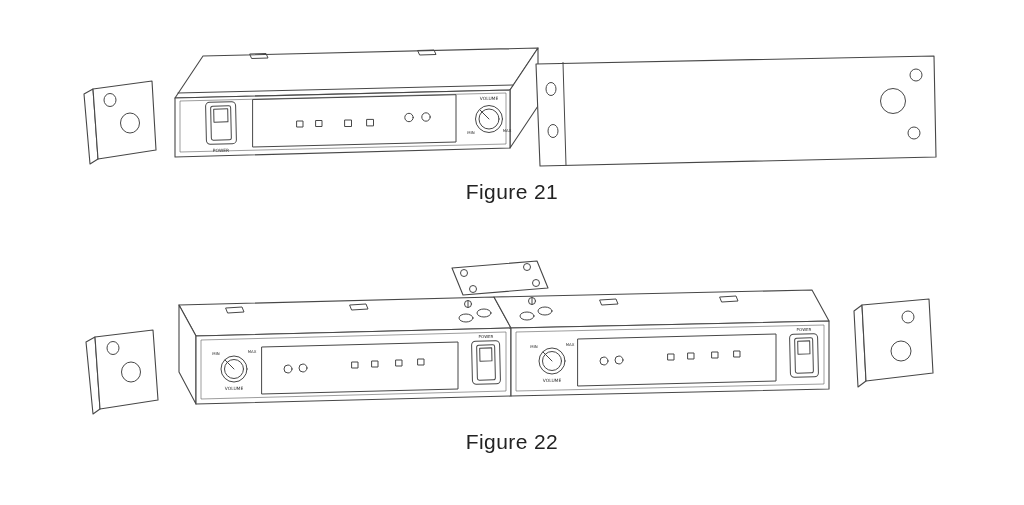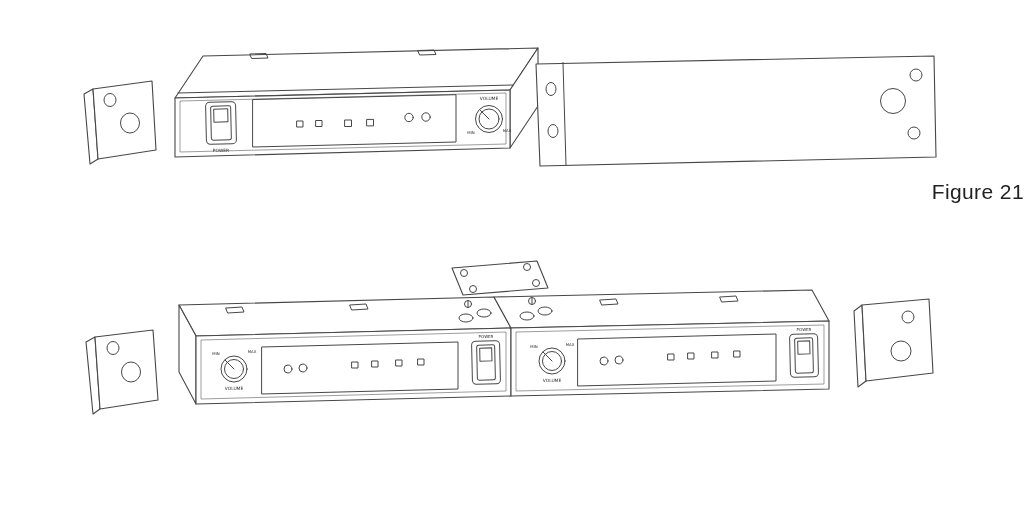--- a/index.html
+++ b/index.html
@@ -1,19 +1,19 @@
 <!DOCTYPE html>
 <html><head>
 <meta charset="utf-8">
 <style>
   html,body{margin:0;padding:0;background:#fff;}
   .page{position:relative;width:1024px;height:505px;background:#ffffff;overflow:hidden;
         font-family:"Liberation Sans",sans-serif;}
   .diagram-svg{position:absolute;left:0;top:0;}
-  .caption{position:absolute;left:0;width:100%;text-align:right;
+  .caption{position:absolute;left:0;width:100%;text-align:center;
            font-size:21px;color:#222;letter-spacing:.4px;}
   .caption-21{top:180px;}
   .caption-22{top:430px;}
   .face{fill:#ffffff;stroke:#474747;stroke-width:1.1;stroke-linejoin:round;}
   .ln{fill:none;stroke:#474747;stroke-width:1;stroke-linejoin:round;stroke-linecap:round;}
   .thin{fill:none;stroke:#5a5a5a;stroke-width:.6;}
   .hole{fill:#ffffff;stroke:#474747;stroke-width:1;}
   text.tiny{font-family:"DejaVu Sans",sans-serif;fill:#2b2b2b;}
 </style>
 </head>
@@ -179,13 +179,14 @@
       <g>
         <polygon class="face" points="854,311 862,305 866,381 858,387"></polygon>
         <polygon class="face" points="862,305 929,299 933,373 866,381"></polygon>
         <circle class="hole" cx="908" cy="317" r="6"></circle>
         <circle class="hole" cx="901" cy="351" r="10"></circle>
       </g>
     </g>
   </svg>
 
   <div class="caption caption-21">Figure 21</div>
+  <div class="caption caption-22">Figure 22</div>
 </div>
 
 </body></html>

